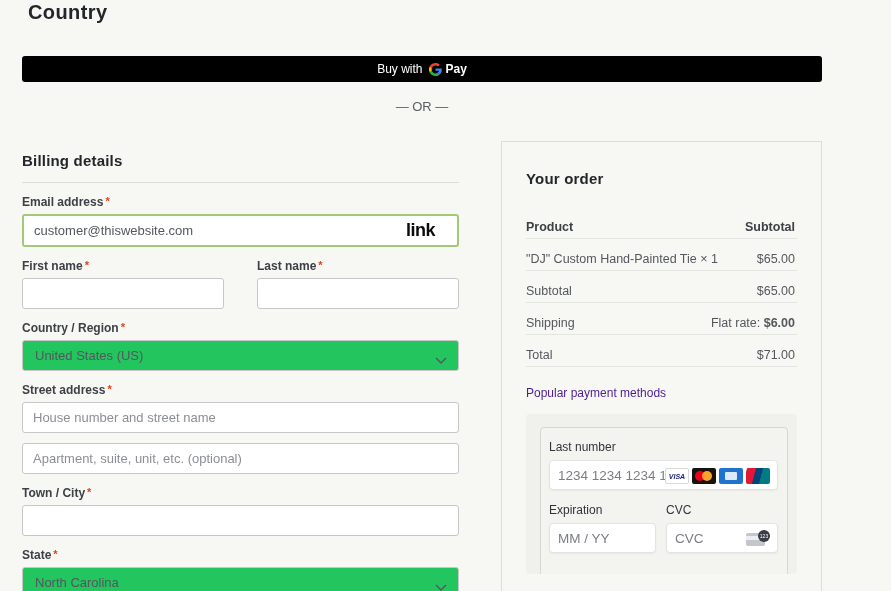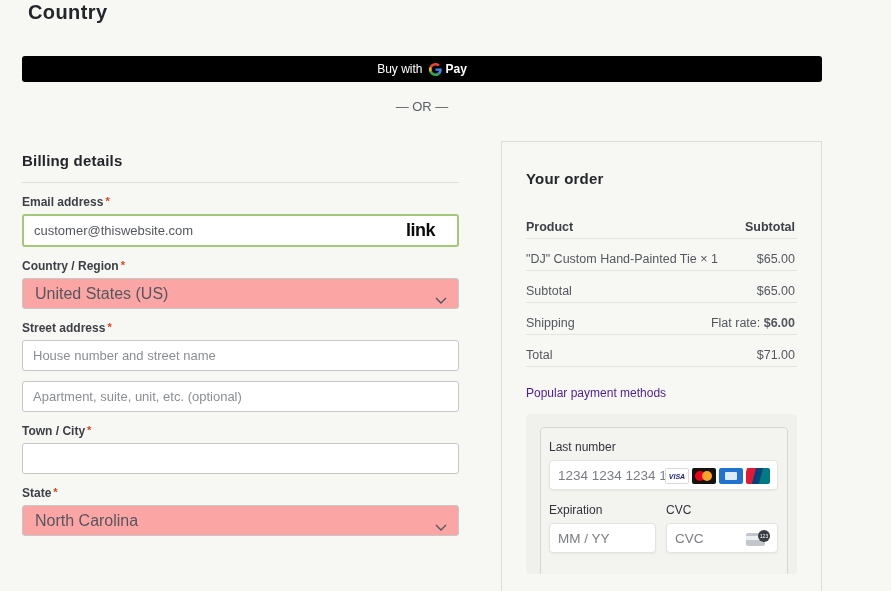--- a/index.html
+++ b/index.html
@@ -59,22 +59,22 @@
   .link-logo {
     position:absolute; right:24px; top:50%; transform:translateY(-52%);
     font-weight:700; font-size:18px; color:#0b0b0b; letter-spacing:-.5px;
   }
 
   .name-row { display:flex; gap:33px; }
   .name-row .field { width:202px; }
 
   .select {
     position:relative; width:100%; height:31px;
-    border:1px solid #c7c7c7; border-radius:3px; background:#fca5a5;
-    font-size:16px; color:#54575e;
+    border:1px solid #c7c7c7; border-radius:3px; background:#22c55e;
+    font-size:13px; color:#54575e;
     display:flex; align-items:center; padding:0 30px 0 12px; cursor:pointer;
   }
   .select .chev { position:absolute; right:11px; top:12px; }
   .stack-gap { margin-top:10px; }
 
   
   .order-box {
     margin-top:11px; border:1px solid #dcdcda; padding:20px 24px 24px;
     min-height:560px;
   }
@@ -165,20 +165,34 @@
       <hr class="billing-rule">
 
       <label class="field-label">
         <span>Email address</span><span class="req">*</span>
       </label>
       <div class="email-wrap">
         <input class="txt-input" type="text" value="customer@thiswebsite.com" style="">
         <span class="link-logo">link</span>
       </div>
 
+      <div class="name-row">
+        <div class="field">
+          <label class="field-label">
+            <span>First name</span><span class="req">*</span>
+          </label>
+          <input class="txt-input" type="text" value="" style="">
+        </div>
+        <div class="field">
+          <label class="field-label">
+            <span>Last name</span><span class="req">*</span>
+          </label>
+          <input class="txt-input" type="text" value="" style="">
+        </div>
+      </div>
 
       <label class="field-label">
         <span>Country / Region</span><span class="req">*</span>
       </label>
       <div class="select">
         <span>United States (US)</span>
         <span class="chev">
           <svg width="12" height="8" viewBox="0 0 12 8">
               <polyline points="1,1 6,6 11,1" fill="none" stroke="#54575e" stroke-width="1.4"></polyline>
             </svg>

